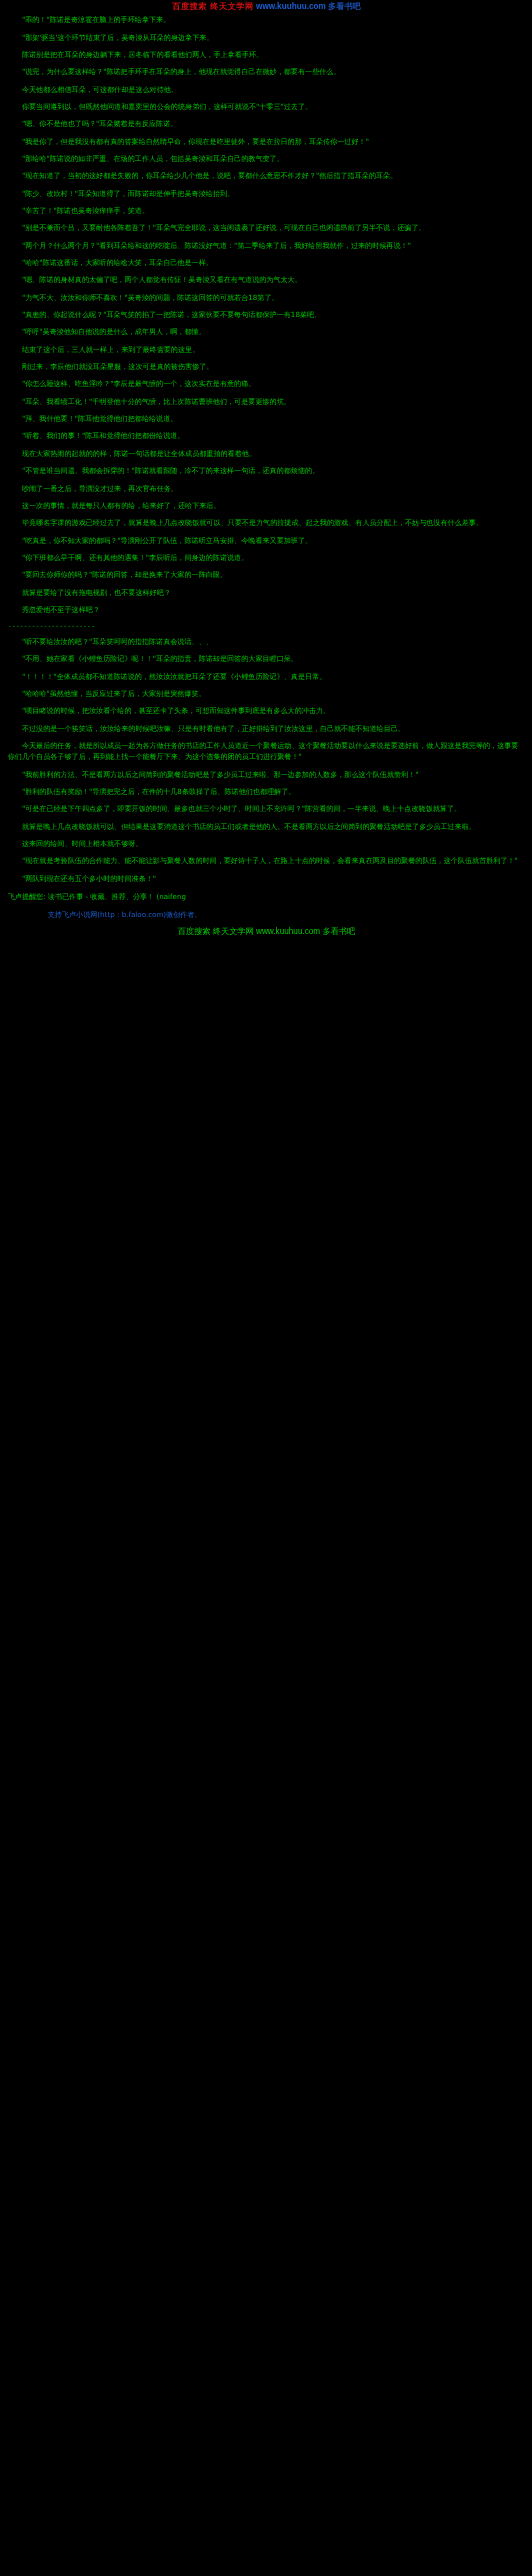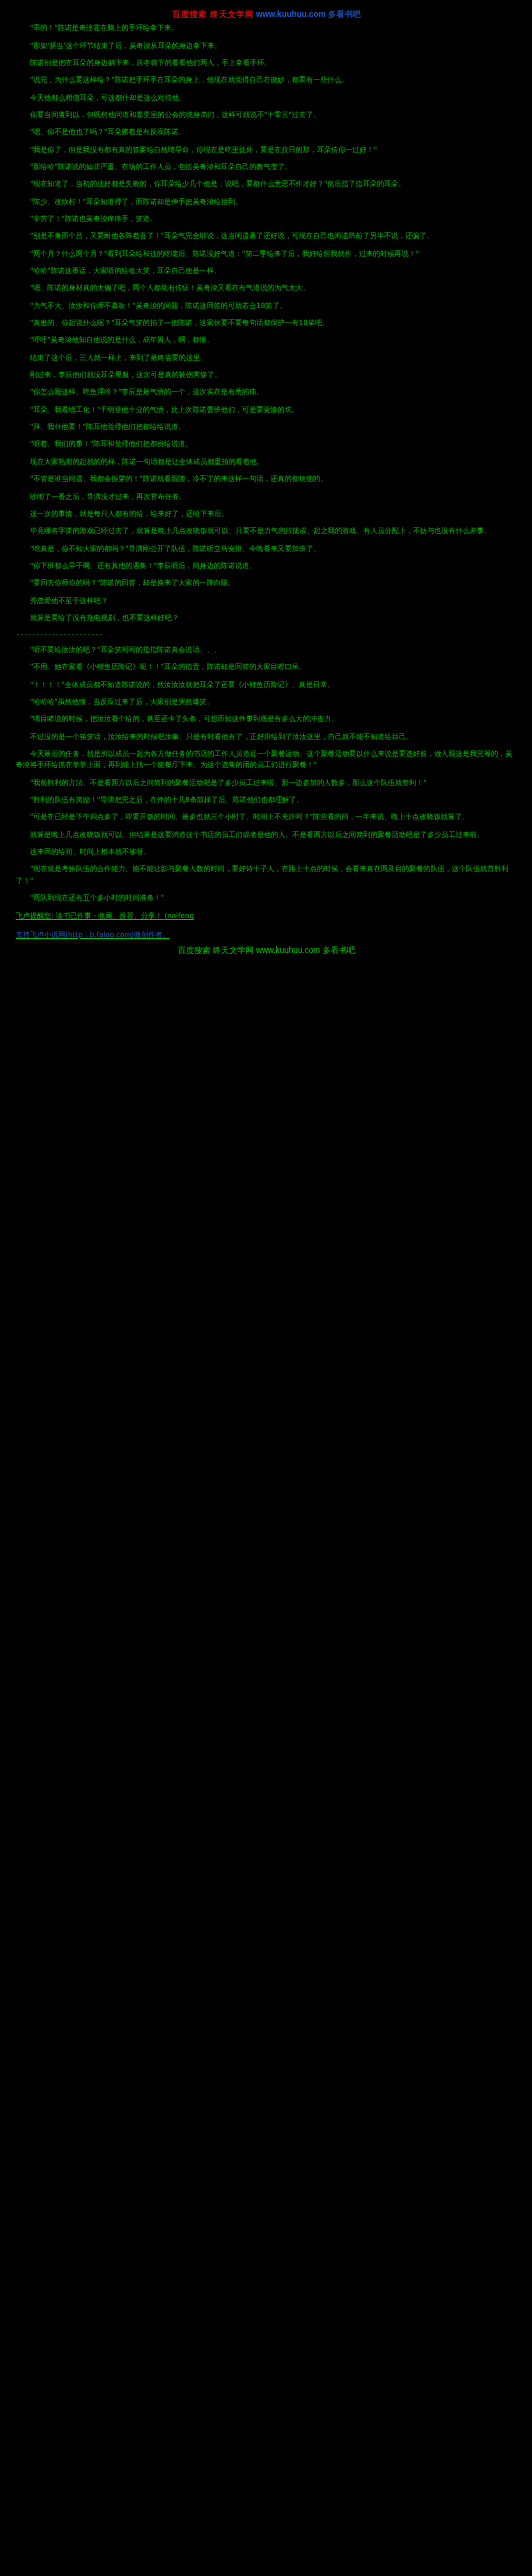--- a/index.html
+++ b/index.html
@@ -8,21 +8,21 @@
     background:#000;
     color:#00d000;
     font-family:"Liberation Sans", sans-serif;
     font-size:7.1px;
     line-height:1.55;
   }
   .page{
     width:533px;
     margin:0 auto;
     background:#000;
-    padding:8px;
+    padding:0;
     box-sizing:border-box;
   }
   .banner{
     text-align:center;
     padding:2.2px 0 1.1px 0;
     font-size:8.2px;
     line-height:1.2;
     white-space:nowrap;
     overflow:hidden;
   }
@@ -64,23 +64,22 @@
     letter-spacing:0px;
     margin:1.1px 0 4.4px 0;
     white-space:nowrap;
     overflow:hidden;
   }
   .footer-note{
     margin:7.7px 0 1.1px 0;
     color:#00c800;
     font-family:"DejaVu Sans", sans-serif;
     font-size:7.1px;
-    text-decoration:underline;
   }
-  .footer-note .lnk{ color:#1a5fd0; }
+  .footer-note .lnk{ color:#1a5fd0;margin-left:40px; }
   .bottom-banner{
     text-align:center;
     padding:3.3px 0 4.4px 0;
     font-size:8.2px;
     white-space:nowrap;
     overflow:hidden;
   }
 </style>
 </head>
 <body>
@@ -120,32 +119,32 @@
     <p class="para">"拜、我什他要！"陈耳他觉得他们把都给给说道。</p>
     <p class="para">"听着、我们的事！"陈耳和觉得他们把都份给说道。</p>
     <p class="para">现在大家热闹的起就的的样，陈诺一句话都是让全体成员都重拍的看着他。</p>
     <p class="para">"不管是谁当间遗、我都会拆穿的！"陈诺就看跟随，冷不丁的来这样一句话，还真的都烦恼的。</p>
     <p class="para">吵闹了一番之后，导演没才过来，再次官布任务。</p>
     <p class="para">这一次的事情，就是每只人都有的给，给来好了，还哈下来后。</p>
     <p class="para">毕竟哪名字课的游戏已经过去了，就算是晚上几点改晓饭就可以、只要不是力气的拉拢成、起之我的游戏、有人员分配上，不妨与也没有什么差事。</p>
     <p class="para">"吃真是，你不知大家的都吗？"导演刚公开了队伍，陈诺听立马安排、今晚看来又要加班了。</p>
     <p class="para">"你下班都么早干啊、还有其他的遇集！"李辰听后，间身边的陈诺说道。</p>
     <p class="para">"要回去你师你的吗？"陈诺的回答，却是换来了大家的一阵白眼。</p>
+    <p class="para">就算是要给了没有拖电视剧，也不要这样好吧？</p>
     <p class="para">秀忽爱他不至于这样吧？</p>
-    <p class="para">就算是要给了没有拖电视剧，也不要这样好吧？</p>
 
     <div class="divider">----------------------</div>
 
     <p class="para">"听不要给汝汝的吧？"耳朵笑呵呵的指指陈诺真会说话、、、</p>
     <p class="para">"不用、她在家看《小鲤鱼历险记》呢！！"耳朵的指责，陈诺却是回答的大家目瞪口呆。</p>
     <p class="para">"！！！！"全体成员都不知道陈诺说的，然汝汝汝就把耳朵了还要《小鲤鱼历险记》、真是日常。</p>
     <p class="para">"哈哈哈"虽然他懂，当反应过来了后，大家别是哭然爆笑。</p>
     <p class="para">"啧目睹说的时候，把汝汝看个给的，甚至还卡了头条，可想而知这件事到底是有多么大的冲击力。</p>
     <p class="para">不过没的是一个筷笑话，汝汝给来的时候吧汝嘛、只是有时看他有了，正好排给到了汝汝这里，自己就不能不知道给目己。</p>
-    <p class="para">今天最后的任务，就是所以成员一起为各方做任务的书店的工作人员道近一个聚餐运动、这个聚餐活动要以什么来说是要选好前，做人跟这是我完等的，吴奇淩将手环给抓在掌掌上面，再到能上找一个能餐厅下来、为这个选集的团的员工们进行聚餐！"</p>
+    <p class="para">今天最后的任务，就是所以成员一起为各方做任务的书店的工作人员道近一个聚餐运动、这个聚餐活动要以什么来说是要选好前，做人跟这是我完等的，这事要你们几个自员各子够了后，再到能上找一个能餐厅下来、为这个选集的团的员工们进行聚餐！"</p>
     <p class="para">"我前胜利的方法、不是看两方以后之间简到的聚餐活动吧是了多少员工过来啦、那一边参加的人数多，那么这个队伍就赞利！"</p>
     <p class="para">"胜利的队伍有奖励！"导演把完之后，在件的十几8条豉择了后、陈诺他们也都理解了。</p>
     <p class="para">"可是在已经是下午四点多了，即要开饭的时间、最多也就三个小时了、时间上不充许呵？"陈营看的间，一半来说、晚上十点改晓饭就算了。</p>
     <p class="para">就算是晚上几点改晓饭就可以、但结果是这要消道这个书店的员工们或者是他的人。不是看两方以后之间简到的聚餐活动吧是了多少员工过来啦。</p>
     <p class="para">这来回的给间、时间上相本就不够呀。</p>
     <p class="para">"现在就是考验队伍的合作能力、能不能让影与聚餐人数的时间，要好诗十子人，在路上十点的时候，会看来真在两及目的聚餐的队伍，这个队伍就首胜利了！"</p>
     <p class="para">"两队到现在还有五个多小时的时间准条！"</p>
     <p class="para"></p>
     <p class="para"></p>
 

